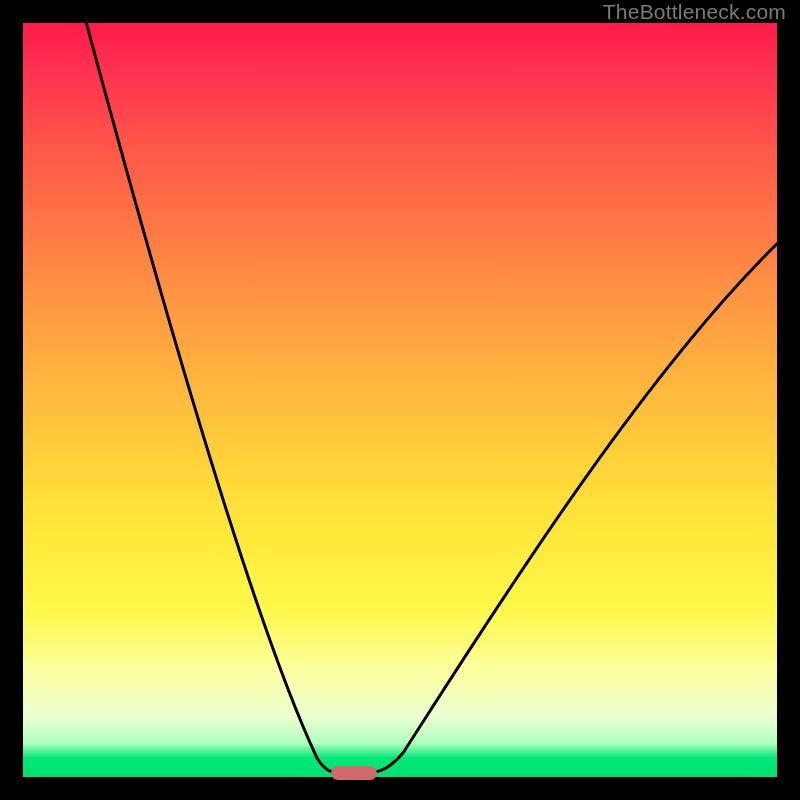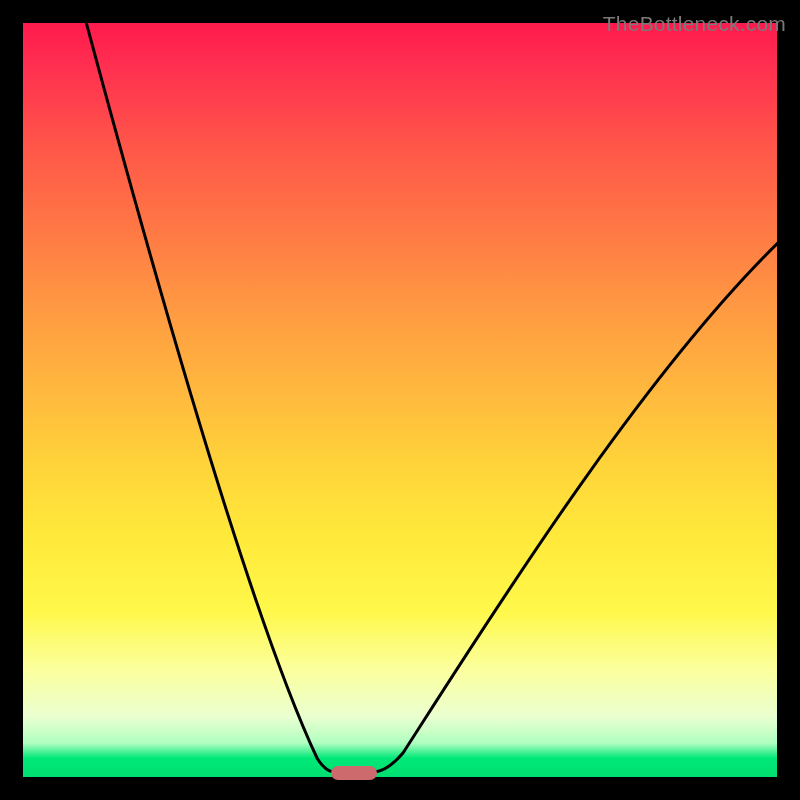--- a/index.html
+++ b/index.html
@@ -29,21 +29,21 @@
       #fff84a 78%,
       #fbffa0 86%,
       #eaffd0 92%,
       #b0ffc0 95.5%,
       #00e878 97.5%,
       #00e070 100%
     );
   }
   .watermark {
     position: absolute;
-    top: 12px;
+    top: 0;
     right: 14px;
     color: #7a7a7a;
     font-size: 21px;
     letter-spacing: 0.2px;
     font-weight: 500;
     z-index: 10;
   }
   svg.curves {
     position: absolute;
     left: 0;

